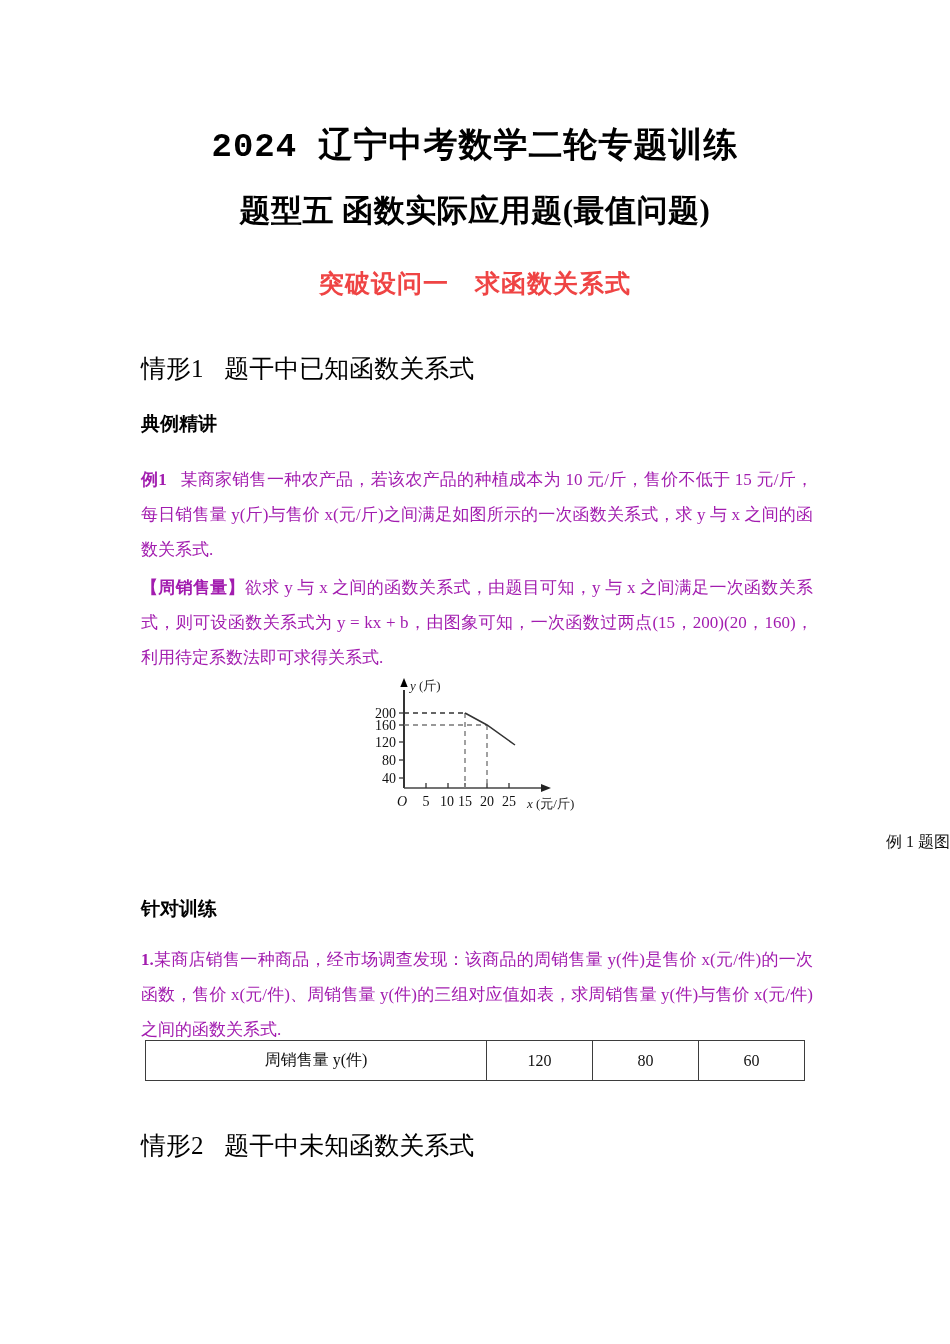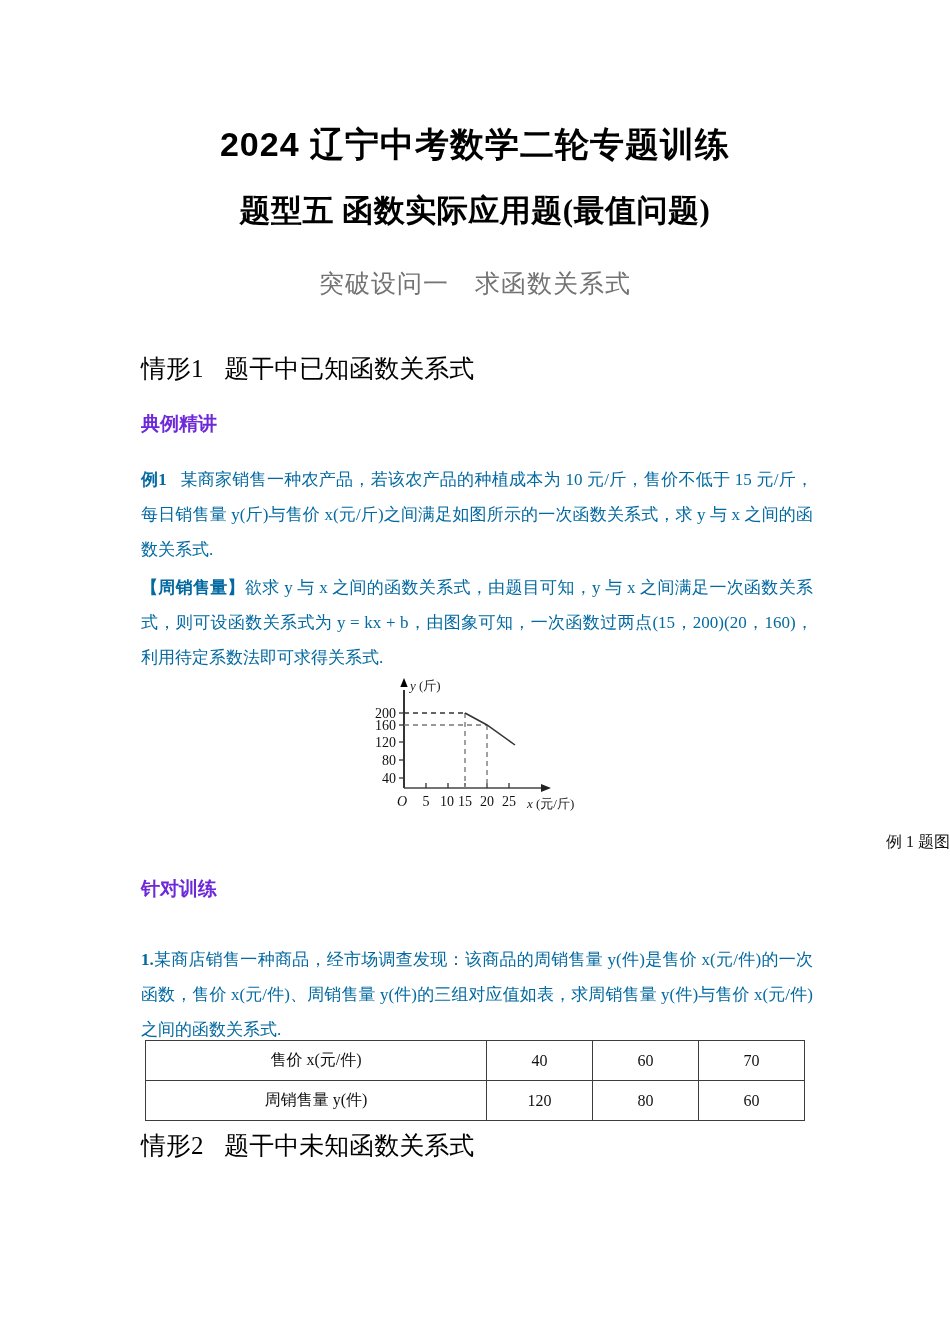--- a/index.html
+++ b/index.html
@@ -21,21 +21,21 @@
     width: 950px;
     height: 1344px;
   }
 
   
   .title-main {
     position: absolute;
     left: 0; top: 122px;
     width: 950px;
     text-align: center;
-    font-family: Liberation Sans, sans-serif;
+    font-family: Liberation Mono, monospace;
     font-weight: bold;
     font-size: 34px;
     letter-spacing: 1px;
     color: #000;
   }
   .title-sub {
     position: absolute;
     left: 0; top: 190px;
     width: 950px;
     text-align: center;
@@ -44,55 +44,55 @@
     font-size: 31px;
     letter-spacing: 0.5px;
     color: #000;
   }
   .title-section {
     position: absolute;
     left: 0; top: 267px;
     width: 950px;
     text-align: center;
     font-family: "Liberation Sans", "DejaVu Sans", sans-serif;
-    font-weight: normal;
+    font-weight: bold;
     font-size: 25px;
     letter-spacing: 1px;
-    color: #737373;
+    color: #ef4444;
   }
 
   
   .h-case {
     position: absolute;
     left: 141px;
     font-family: "Liberation Sans", "DejaVu Sans", sans-serif;
     font-size: 25px;
     font-weight: normal;
     color: #000;
   }
   .h-case .num { font-family: "Liberation Serif", serif; }
   .h-bold {
     position: absolute;
     left: 141px;
     font-family: "Liberation Sans", "DejaVu Sans", sans-serif;
     font-size: 19px;
     font-weight: bold;
-    color: #6d28d9;
+    color: #000000;
   }
 
   
   .para {
     position: absolute;
     left: 141px;
     width: 672px;
     font-family: "Liberation Serif", "DejaVu Serif", serif;
     font-size: 17px;
     line-height: 35px;
     text-align: justify;
-    color: #0369a1;
+    color: #a21caf;
   }
   .para b { font-weight: bold; }
 
   
   .figure-wrap {
     position: absolute;
     left: 0; top: 672px;
     width: 950px;
     height: 200px;
   }
@@ -197,34 +197,28 @@
       <text x="426" y="134" text-anchor="middle" font-family="Liberation Serif, serif" font-size="14" fill="#111">5</text>
       <text x="447" y="134" text-anchor="middle" font-family="Liberation Serif, serif" font-size="14" fill="#111">10</text>
       <text x="465" y="134" text-anchor="middle" font-family="Liberation Serif, serif" font-size="14" fill="#111">15</text>
       <text x="487" y="134" text-anchor="middle" font-family="Liberation Serif, serif" font-size="14" fill="#111">20</text>
       <text x="509" y="134" text-anchor="middle" font-family="Liberation Serif, serif" font-size="14" fill="#111">25</text>
     </svg>
   </div>
 
   <div class="fig-caption">例 1 题图</div>
 
-  <div class="h-bold" style="top:876px;">针对训练</div>
+  <div class="h-bold" style="top:896px;">针对训练</div>
 
   <div class="para" style="top:942px;">
     <b>1.</b><span>某商店销售一种商品，经市场调查发现：该商品的周销售量 y(件)是售价 x(元/件)的一次函数，售价 x(元/件)、周销售量 y(件)的三组对应值如表，求周销售量 y(件)与售价 x(元/件)之间的函数关系式.</span>
   </div>
 
   <table class="data">
     <tbody>
-      <tr>
-        <td class="label">售价 x(元/件)</td>
-        <td class="val">40</td>
-        <td class="val">60</td>
-        <td class="val">70</td>
-      </tr>
       <tr>
         <td class="label">周销售量 y(件)</td>
         <td class="val">120</td>
         <td class="val">80</td>
         <td class="val">60</td>
       </tr>
     </tbody>
   </table>
 
   <div class="h-case" style="top:1129px;">

